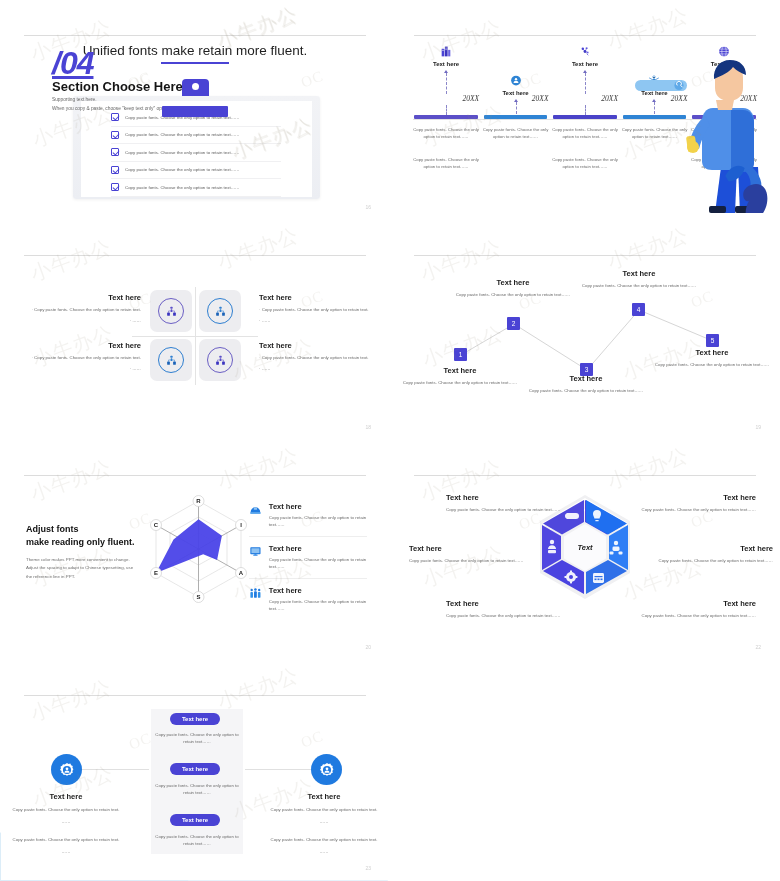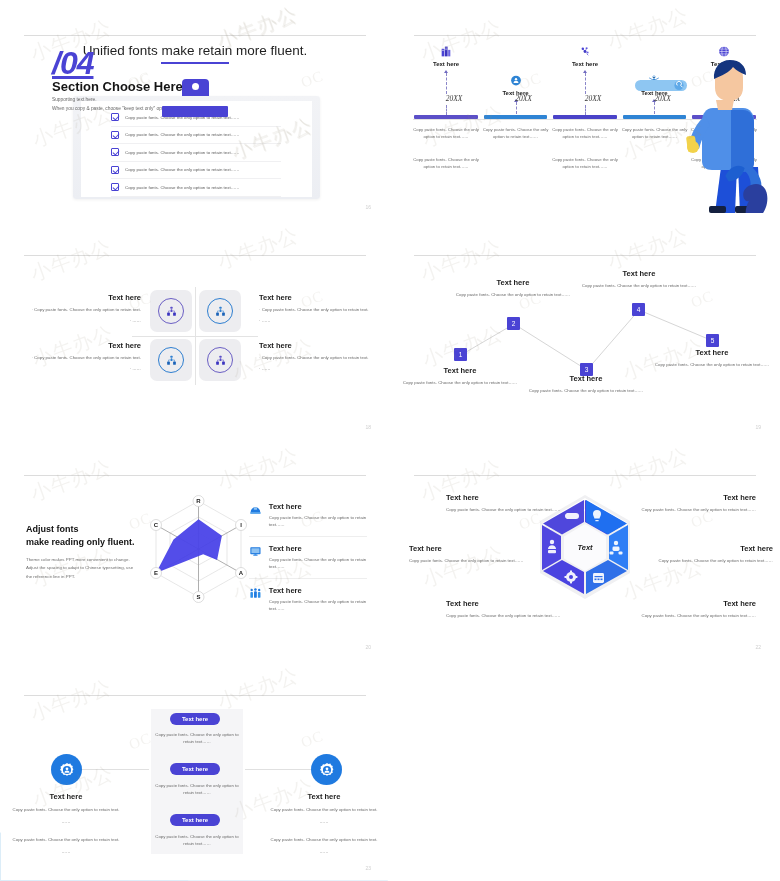--- a/index.html
+++ b/index.html
@@ -116,21 +116,21 @@
   .tl-bar { position: absolute; top: 70px; left: 2%; right: 2%; height: 4px; border-radius: 1px; }
   .tl-icon {
     position: absolute; left: 50%; transform: translateX(-50%);
     width: 13px; height: 13px;
   }
   .tl-lbl {
     position: absolute; left: 0; right: 0; text-align: center;
     font-size: 6px; font-weight: bold; color: #1b1b1b;
   }
   .tl-year {
-    position: absolute; left: 16px; right: 0; text-align: center;
+    position: absolute; left: 16px; right: 0; text-align: right;
     font-size: 7.5px; font-style: italic; color: #3a3a3a; font-family: "Liberation Serif", serif;
   }
   .tl-stem {
     position: absolute; left: 50%; width: 1px;
     border-left: 1px dashed #8a86c9;
   }
   .tl-arrow {
     position: absolute; left: 50%; transform: translateX(-50%);
     width: 0; height: 0; border-left: 2.5px solid transparent;
     border-right: 2.5px solid transparent; border-bottom: 3.5px solid #6f6ac0;

